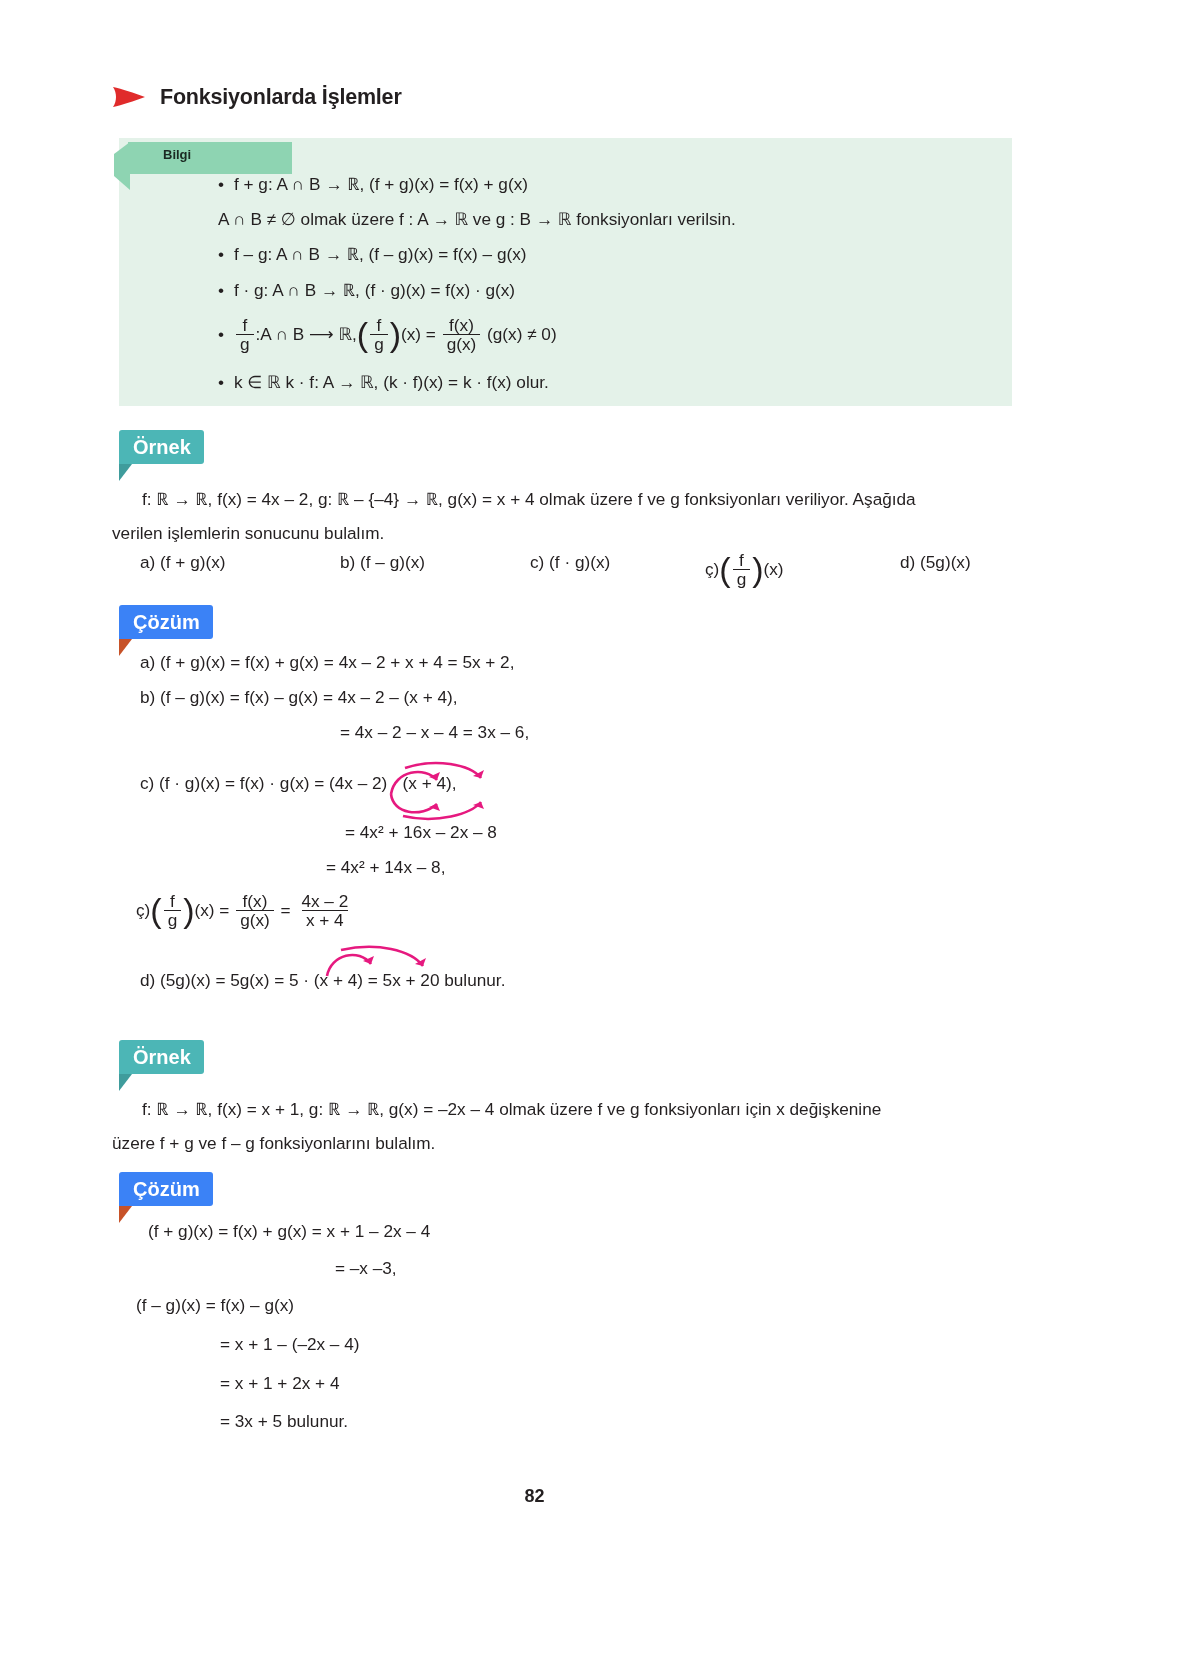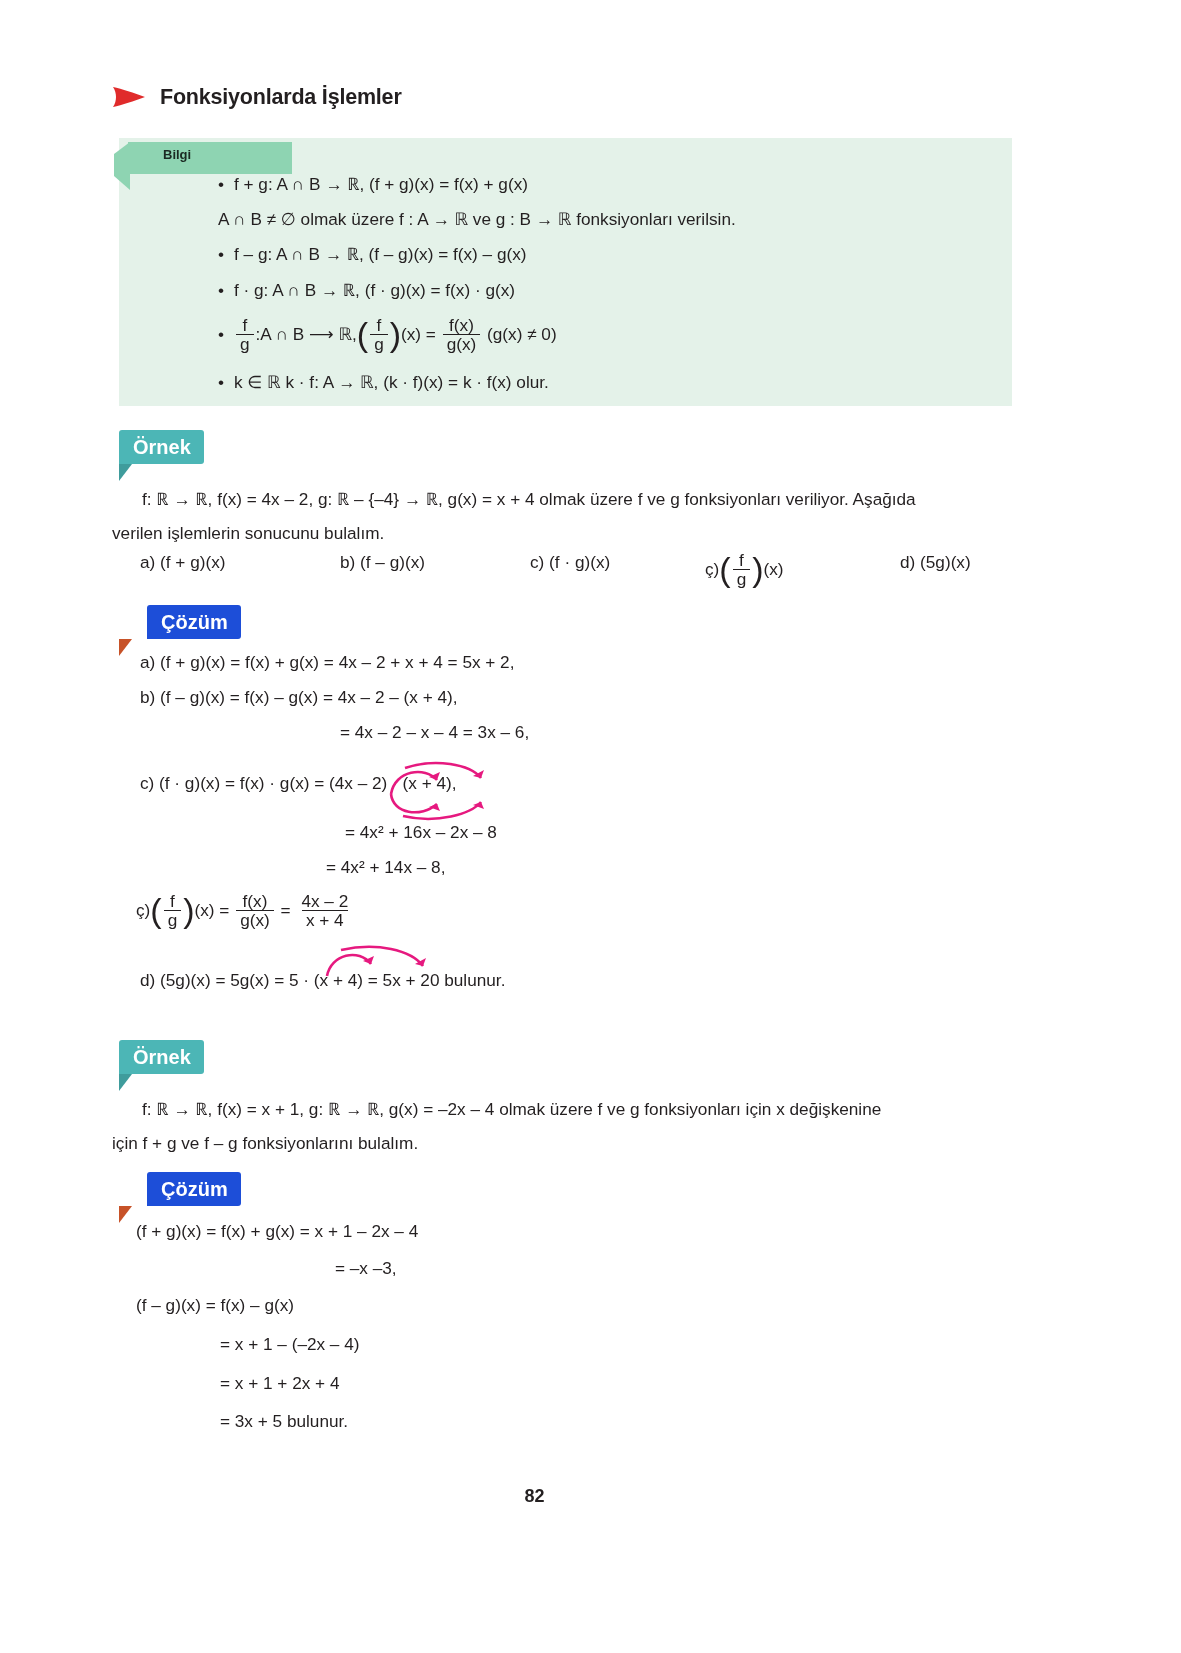--- a/index.html
+++ b/index.html
@@ -68,21 +68,21 @@
   
   .tag {
     position: absolute;
     height: 34px;
     display: flex; align-items: center; justify-content: center;
     color: #ffffff; font-weight: bold; font-size: 20px;
     padding: 0 13px 0 14px;
     border-radius: 3px 3px 3px 0;
   }
   .tag.ornek { background: #4cb6b6; }
-  .tag.cozum { background: #1d4ed8; margin-left: 28px; }
+  .tag.cozum { background: #3b82f6; }
   .tag-tail {
     position: absolute;
     width: 13px; height: 17px;
   }
 
   
   .para {
     position: absolute;
     font-size: 17.2px;
     line-height: 34px;
@@ -274,29 +274,29 @@
     <path d="M98 22 L90 20 L101 14 Z" fill="#e6197f"></path>
   </svg>
 
   <div class="tag ornek" style="left:119px; top:1040px;">Örnek</div>
   <svg class="tag-tail" style="left:119px; top:1074px;" viewBox="0 0 13 17">
     <path d="M0 0 L13 0 L0 17 Z" fill="#3f9c9c"></path>
   </svg>
 
   <div class="para" style="left:112px; top:1092px; width:905px;">
     <span style="display:block; text-indent:30px;">f: ℝ → ℝ,  f(x) = x + 1,  g: ℝ → ℝ,  g(x) = –2x – 4 olmak üzere f ve g fonksiyonları için x değişkenine</span>
-    <span style="display:block;">için f + g ve f – g fonksiyonlarını bulalım.</span>
+    <span style="display:block;">üzere f + g ve f – g fonksiyonlarını bulalım.</span>
   </div>
 
   <div class="tag cozum" style="left:119px; top:1172px;">Çözüm</div>
   <svg class="tag-tail" style="left:119px; top:1206px;" viewBox="0 0 13 17">
     <path d="M0 0 L13 0 L0 17 Z" fill="#c75228"></path>
   </svg>
 
-  <div class="eqline" style="left:136px; top:1221px;">(f + g)(x) = f(x) + g(x) = x + 1 – 2x – 4</div>
+  <div class="eqline" style="left:148px; top:1221px;">(f + g)(x) = f(x) + g(x) = x + 1 – 2x – 4</div>
   <div class="eqline" style="left:335px; top:1258px;">= –x –3,</div>
   <div class="eqline" style="left:136px; top:1295px;">(f – g)(x) = f(x) – g(x)</div>
   <div class="eqline" style="left:220px; top:1334px;">= x + 1 – (–2x – 4)</div>
   <div class="eqline" style="left:220px; top:1373px;">= x + 1 + 2x + 4</div>
   <div class="eqline" style="left:220px; top:1411px;">= 3x + 5 bulunur.</div>
 
   <div class="page-num">82</div>
 
 </div>
 

